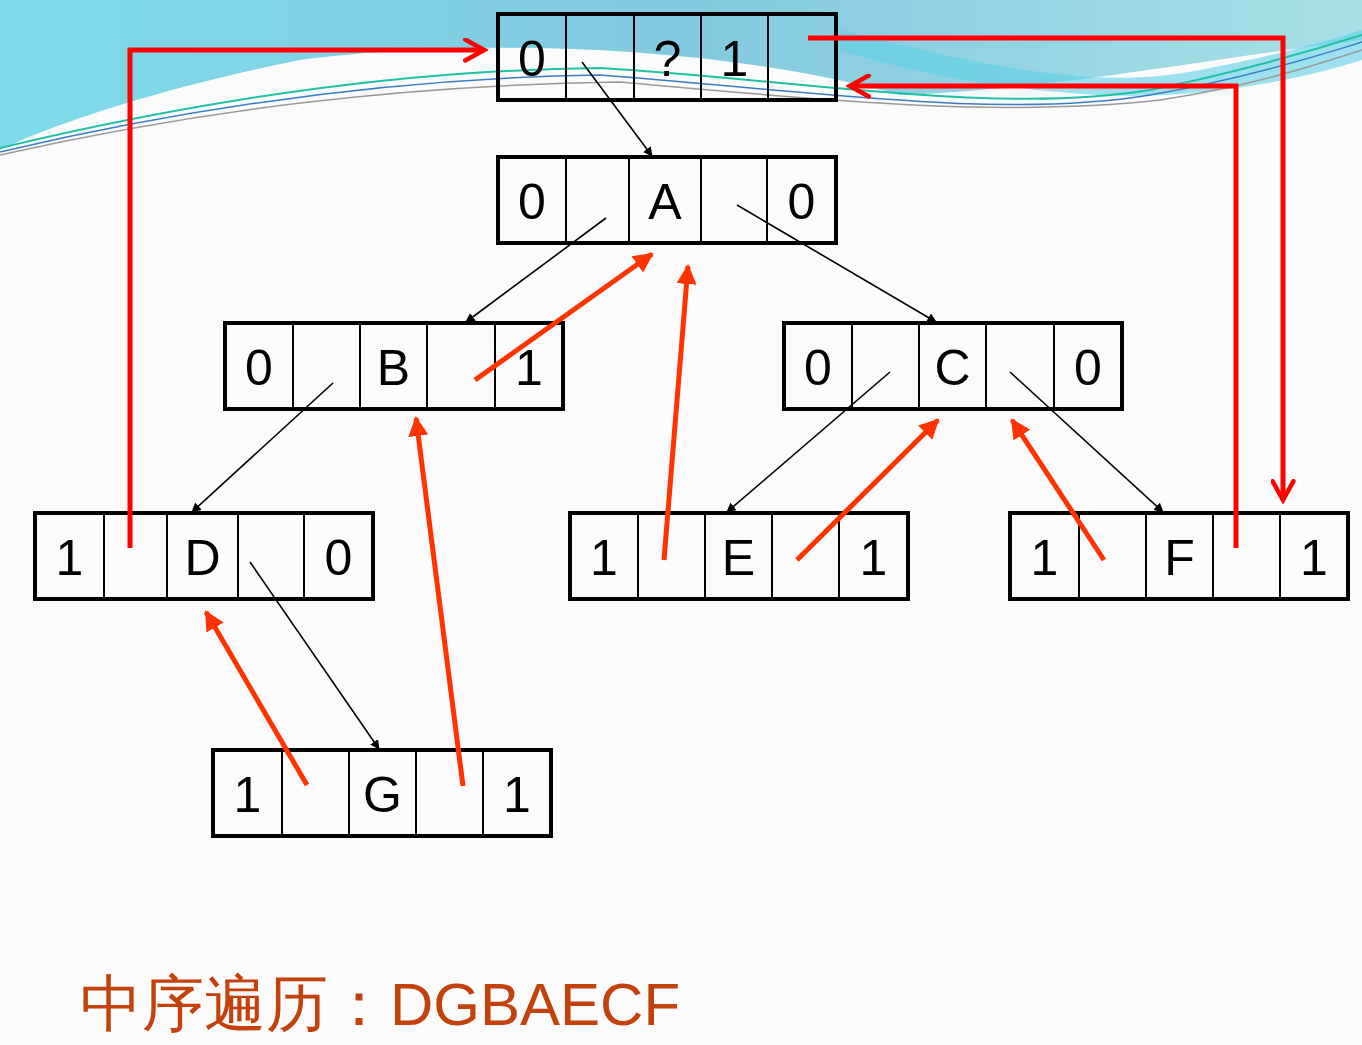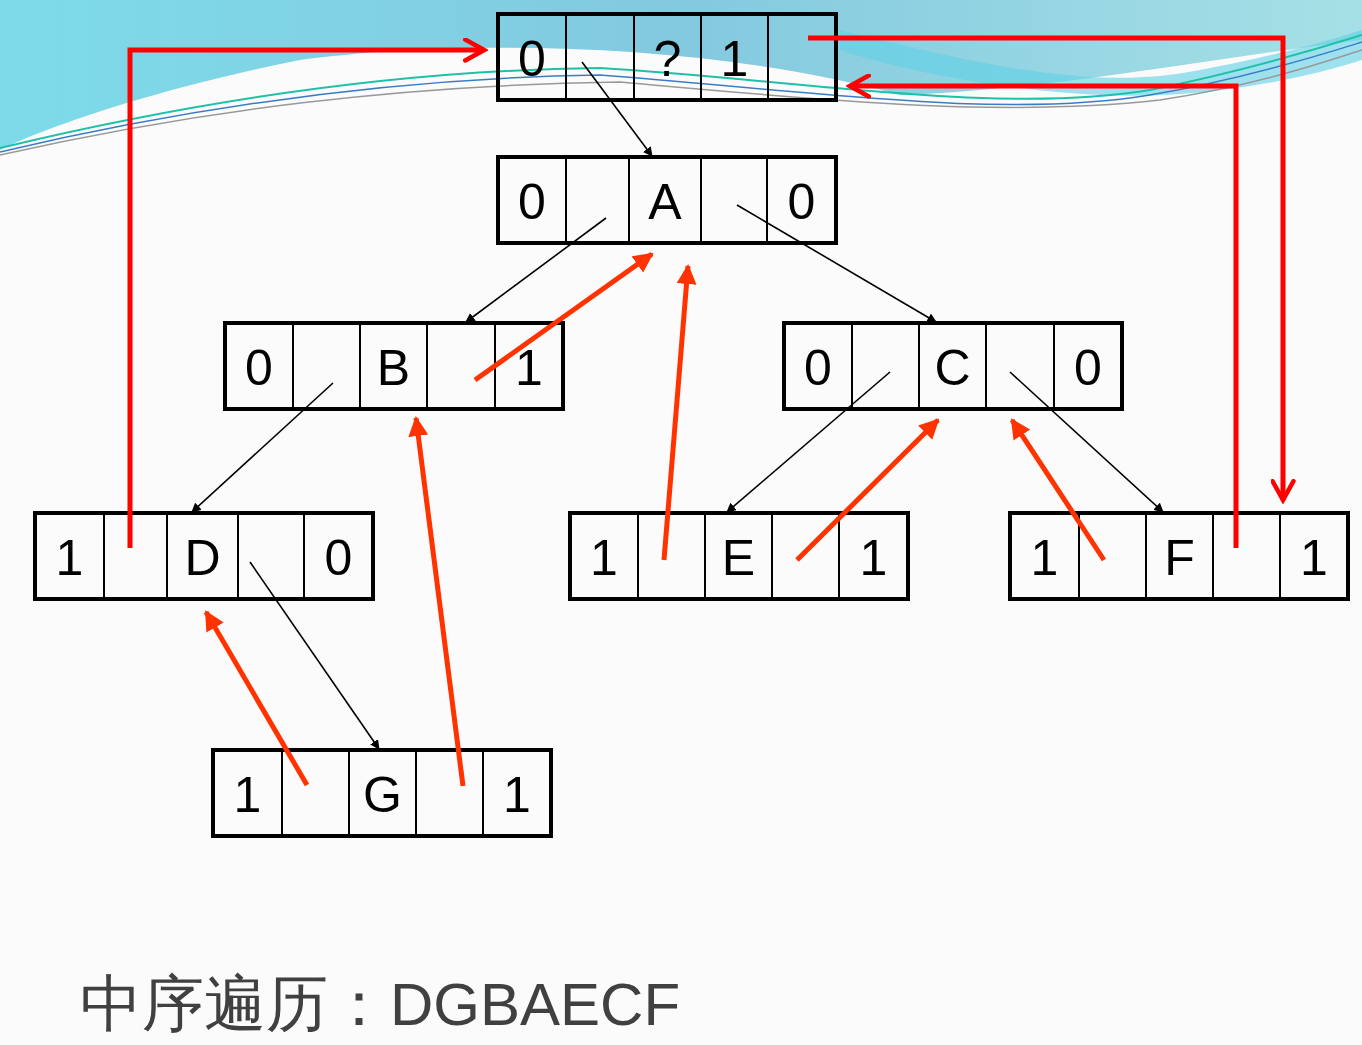--- a/index.html
+++ b/index.html
@@ -1,20 +1,20 @@
 <!DOCTYPE html>
 <html><head>
 <meta charset="utf-8">
 <style>
   html, body { margin:0; padding:0; }
   body { width:1362px; height:1045px; position:relative; overflow:hidden; background:#fbfbfb; font-family:"Liberation Sans", sans-serif; }
   #bg { position:absolute; left:0; top:0; width:1362px; height:1045px; }
   #diagram { position:absolute; left:0; top:0; width:1362px; height:1045px; }
   .cell-text { font-family:"Liberation Sans", sans-serif; font-size:50px; fill:#000; text-anchor:middle; dominant-baseline:central; }
-  #caption { position:absolute; left:80px; top:962px; font-size:64px; color:#404040; white-space:nowrap; letter-spacing:0px; }
+  #caption { position:absolute; left:80px; top:962px; font-size:64px; color:#c2410c; white-space:nowrap; letter-spacing:0px; }
   #caption .cn { font-family:"DejaVu Serif", serif; font-size:62px; }
   #caption .seq { font-family:"Liberation Sans", sans-serif; font-size:60px; }
 </style>
 </head>
 <body>
 
 <svg id="bg" viewBox="0 0 1362 1045" xmlns="http://www.w3.org/2000/svg">
   <defs>
     <linearGradient id="sky" x1="0" y1="0" x2="1" y2="0">
       <stop offset="0" stop-color="#7ddbe9"></stop>

